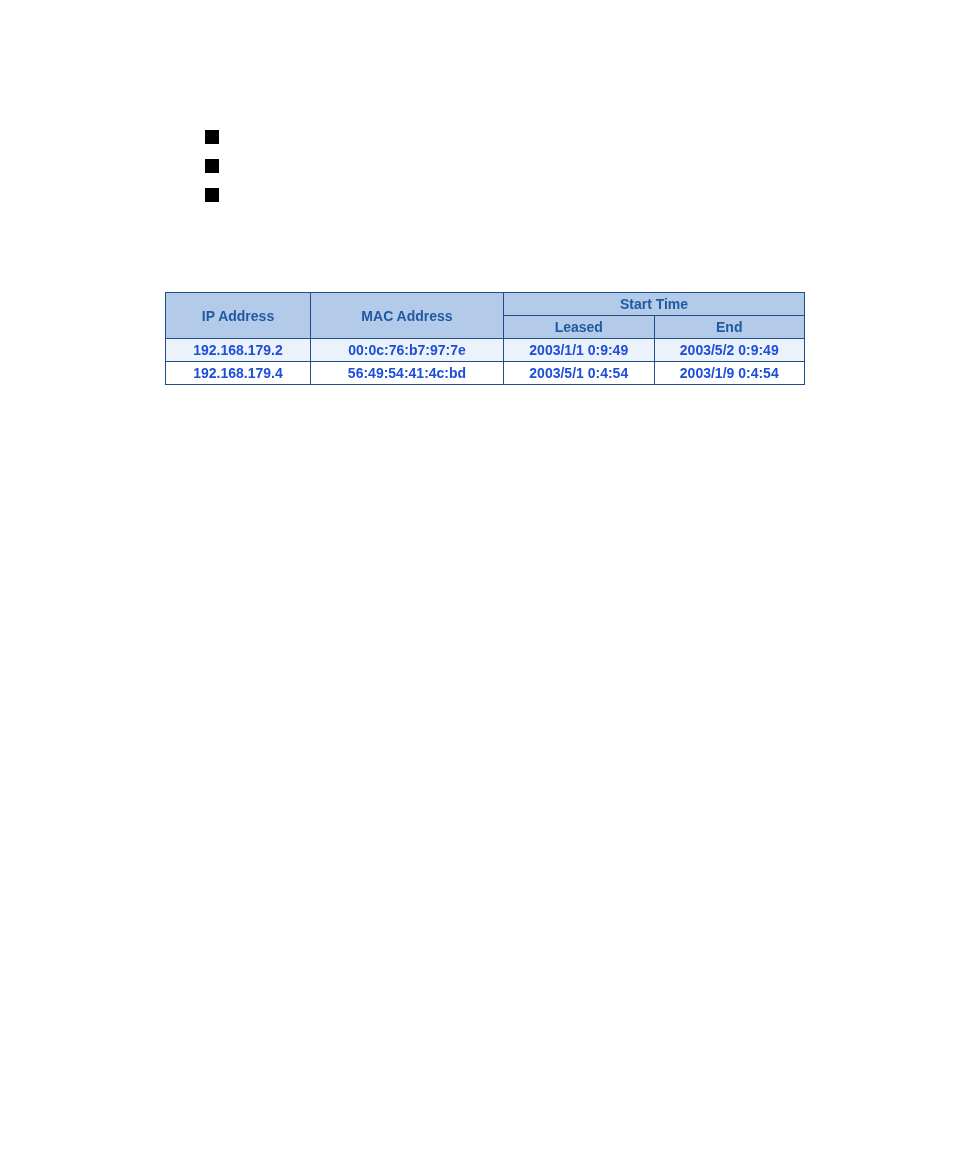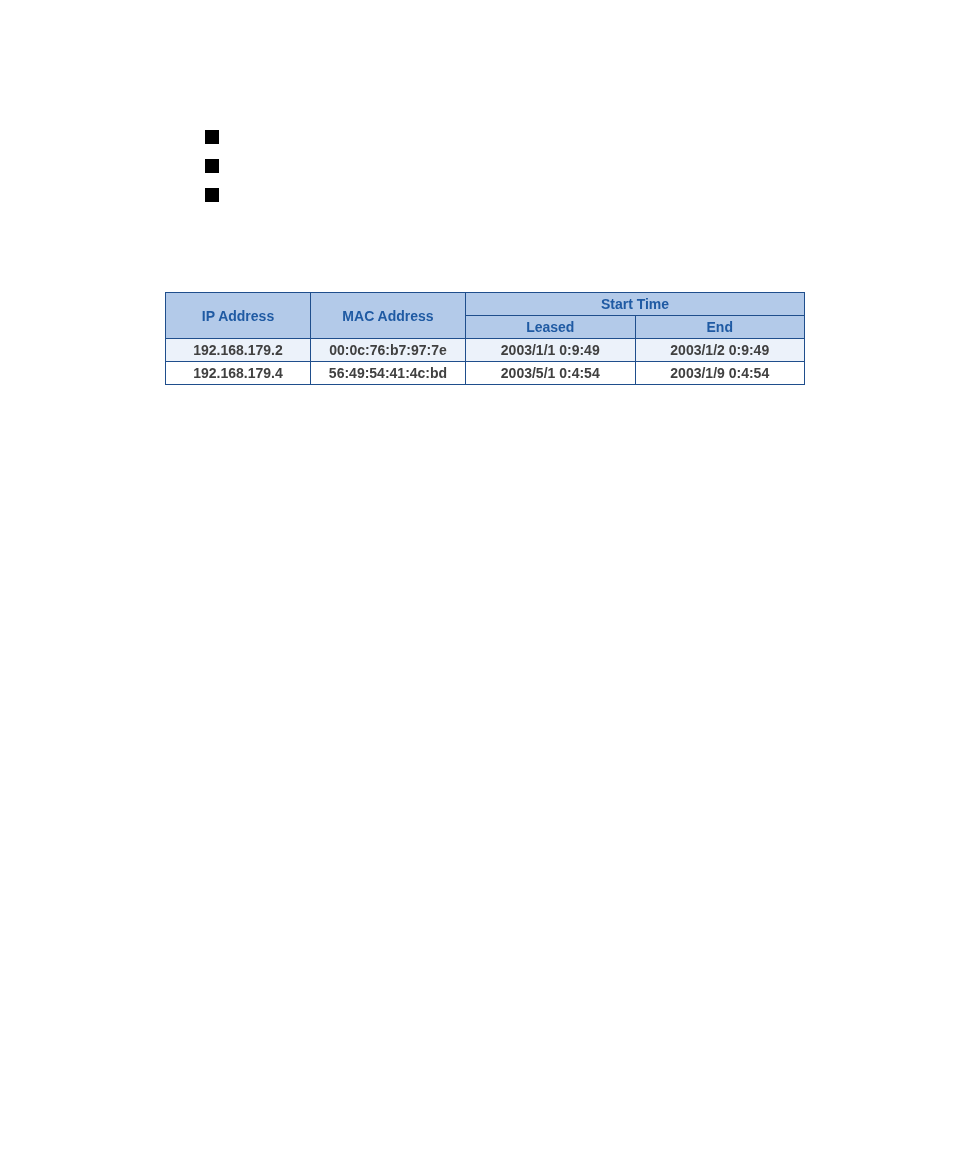--- a/index.html
+++ b/index.html
@@ -49,25 +49,25 @@
       text-align: center;
       font-size: 14px;
       padding: 3px 6px;
       font-weight: bold;
     }
     th {
       background: #b3cae9;
       color: #1f5aa3;
     }
     .col-ip { width: 145px; }
-    .col-mac { width: 155px; }
+    .col-mac { width: 193px; }
     .col-start { width: 160px; }
     .col-end { width: 160px; }
     td {
-      color: #404040;
+      color: #1d4ed8;
     }
     .row-alt td {
       background: #ecf2fa;
     }
   </style>
 </head>
 <body>
 
 <div class="content">
   <div class="bullets">
@@ -93,21 +93,21 @@
         <tr>
           <th class="col-start">Leased</th>
           <th class="col-end">End</th>
         </tr>
       </thead>
       <tbody>
         <tr class="row-alt">
           <td>192.168.179.2</td>
           <td>00:0c:76:b7:97:7e</td>
           <td>2003/1/1 0:9:49</td>
-          <td>2003/1/2 0:9:49</td>
+          <td>2003/5/2 0:9:49</td>
         </tr>
         <tr>
           <td>192.168.179.4</td>
           <td>56:49:54:41:4c:bd</td>
           <td>2003/5/1 0:4:54</td>
           <td>2003/1/9 0:4:54</td>
         </tr>
       </tbody>
     </table>
   </div>

